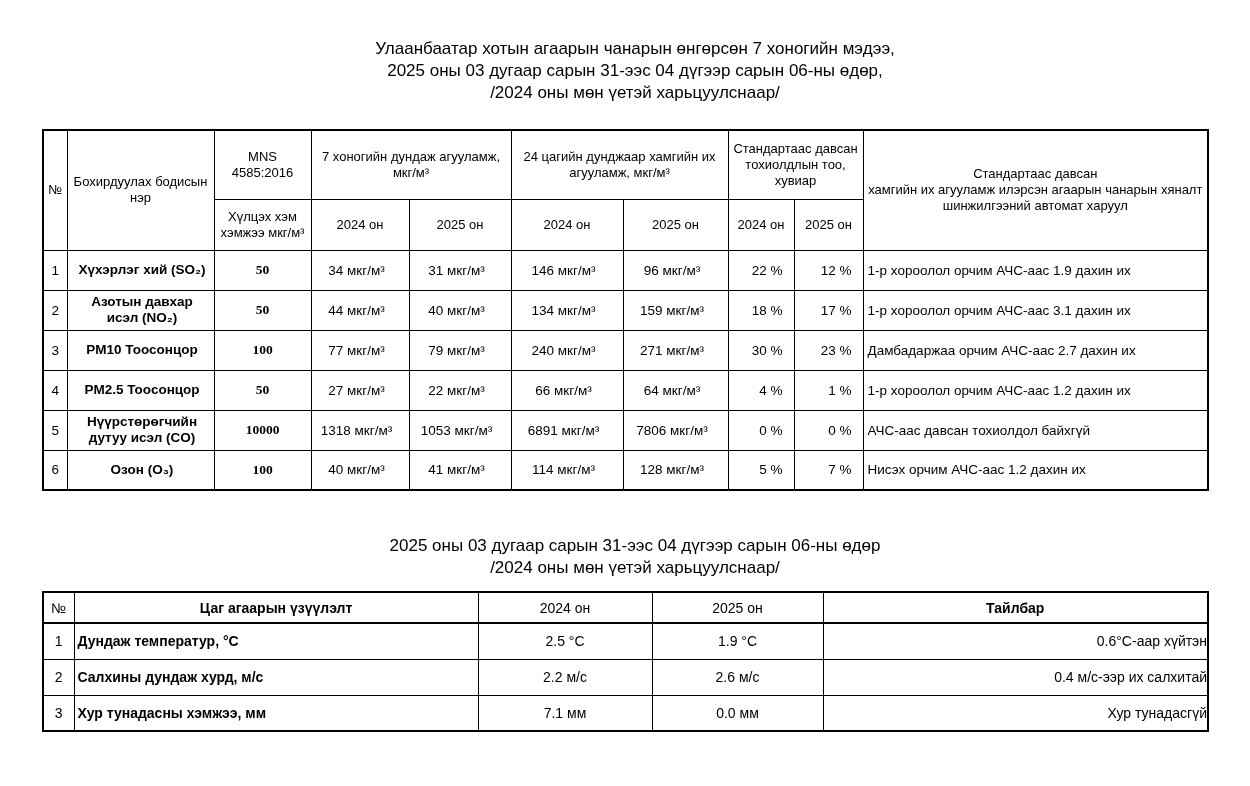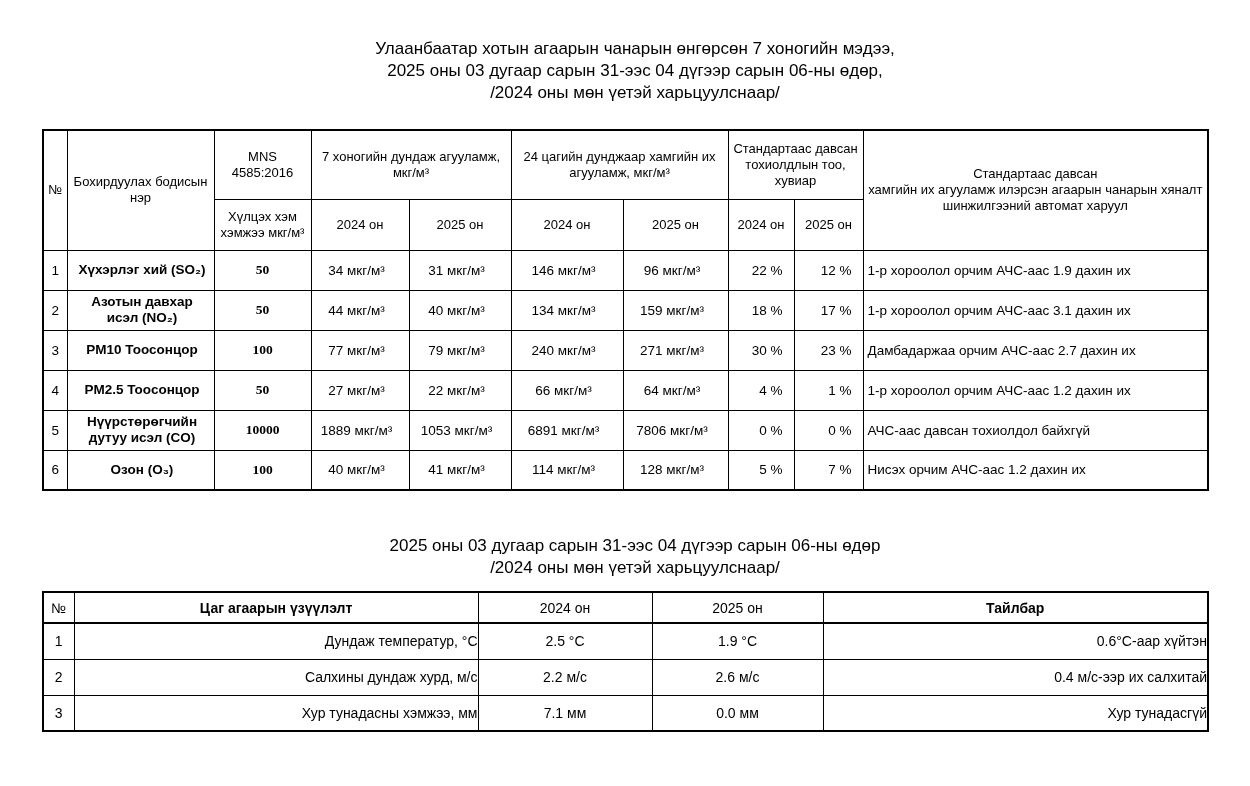--- a/index.html
+++ b/index.html
@@ -45,21 +45,21 @@
   .air td.c-pct { text-align: right; padding-right: 11px; }
   .air td.c-station { text-align: left; padding-left: 4px; padding-right: 4px; }
   .air tr.data-row td { height: 40px; }
   .air .pre { white-space: pre-line; }
   
   .weather .hdr { text-align: center; font-weight: 700; font-size: 14px; height: 31px; padding: 2px 3px; }
   .weather .hdr.plain { font-weight: 400; }
   .weather thead td { border-bottom: 2px solid #000; }
   .weather tr.data-row td { height: 36px; font-size: 14px; }
   .weather td.c-no { text-align: center; }
-  .weather td.c-ind { text-align: right; padding-left: 3px; }
+  .weather td.c-ind { text-align: left; padding-left: 3px; font-weight: bold; }
   .weather td.c-val { text-align: center; }
   .weather td.c-note { text-align: right; padding-left: 18px; }
 </style>
 </head>
 <body>
 
 <div class="doc-title first">
   <div>Улаанбаатар хотын агаарын чанарын өнгөрсөн 7 хоногийн мэдээ,</div>
   <div>2025 оны 03 дугаар сарын 31-ээс 04 дүгээр сарын 06-ны өдөр,</div>
   <div>/2024 оны мөн үетэй харьцуулснаар/</div>
@@ -145,21 +145,21 @@
       <td class="c-val">66 мкг/м³</td>
       <td class="c-val">64 мкг/м³</td>
       <td class="c-pct">4 %</td>
       <td class="c-pct">1 %</td>
       <td class="c-station">1-р хороолол орчим АЧС-аас 1.2 дахин их</td>
     </tr>
     <tr class="data-row">
       <td class="c-no">5</td>
       <td class="c-name">Нүүрстөрөгчийн дутуу исэл (CO)</td>
       <td class="c-limit">10000</td>
-      <td class="c-val">1889 мкг/м³</td>
+      <td class="c-val">1318 мкг/м³</td>
       <td class="c-val">1053 мкг/м³</td>
       <td class="c-val">6891 мкг/м³</td>
       <td class="c-val">7806 мкг/м³</td>
       <td class="c-pct">0 %</td>
       <td class="c-pct">0 %</td>
       <td class="c-station">АЧС-аас давсан тохиолдол байхгүй</td>
     </tr>
     <tr class="data-row">
       <td class="c-no">6</td>
       <td class="c-name">Озон (O₃)</td>

